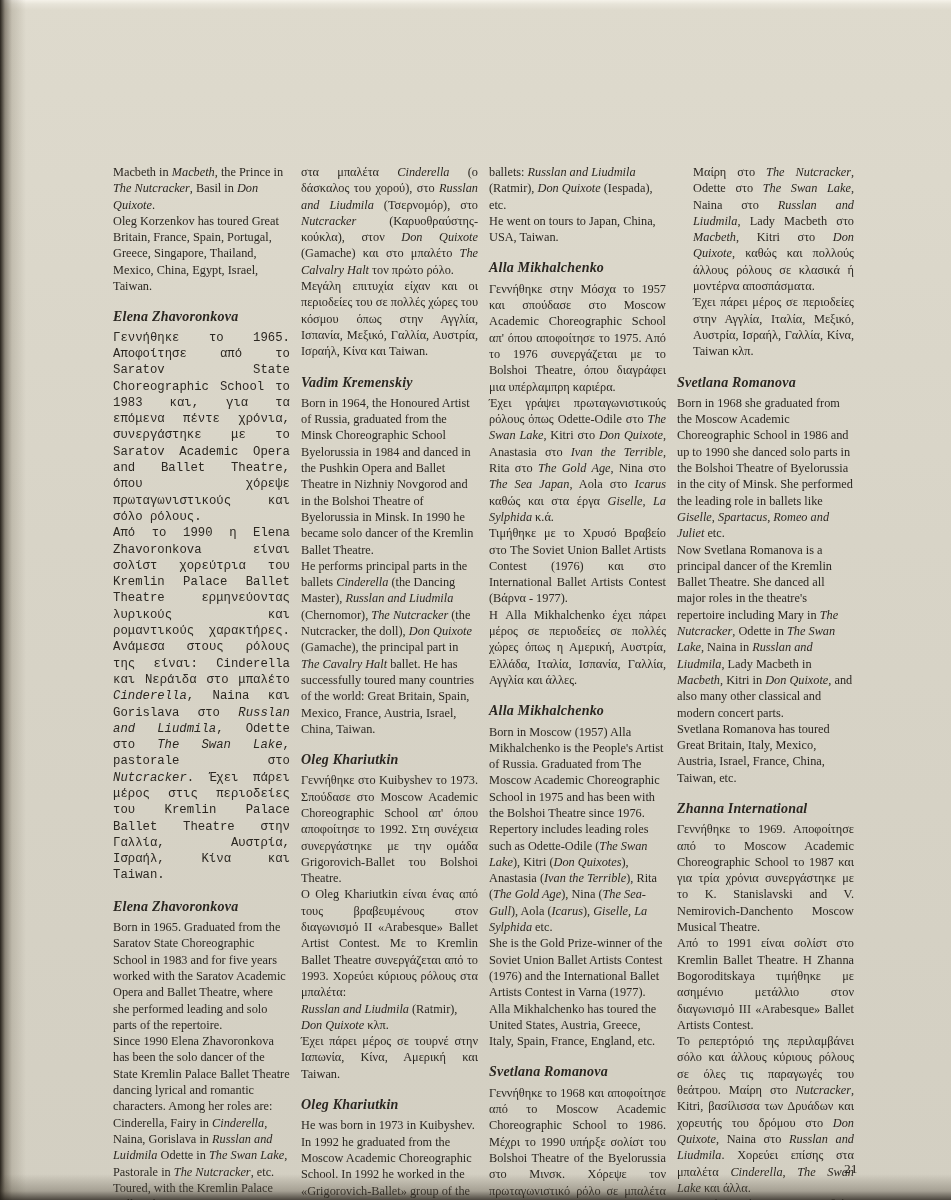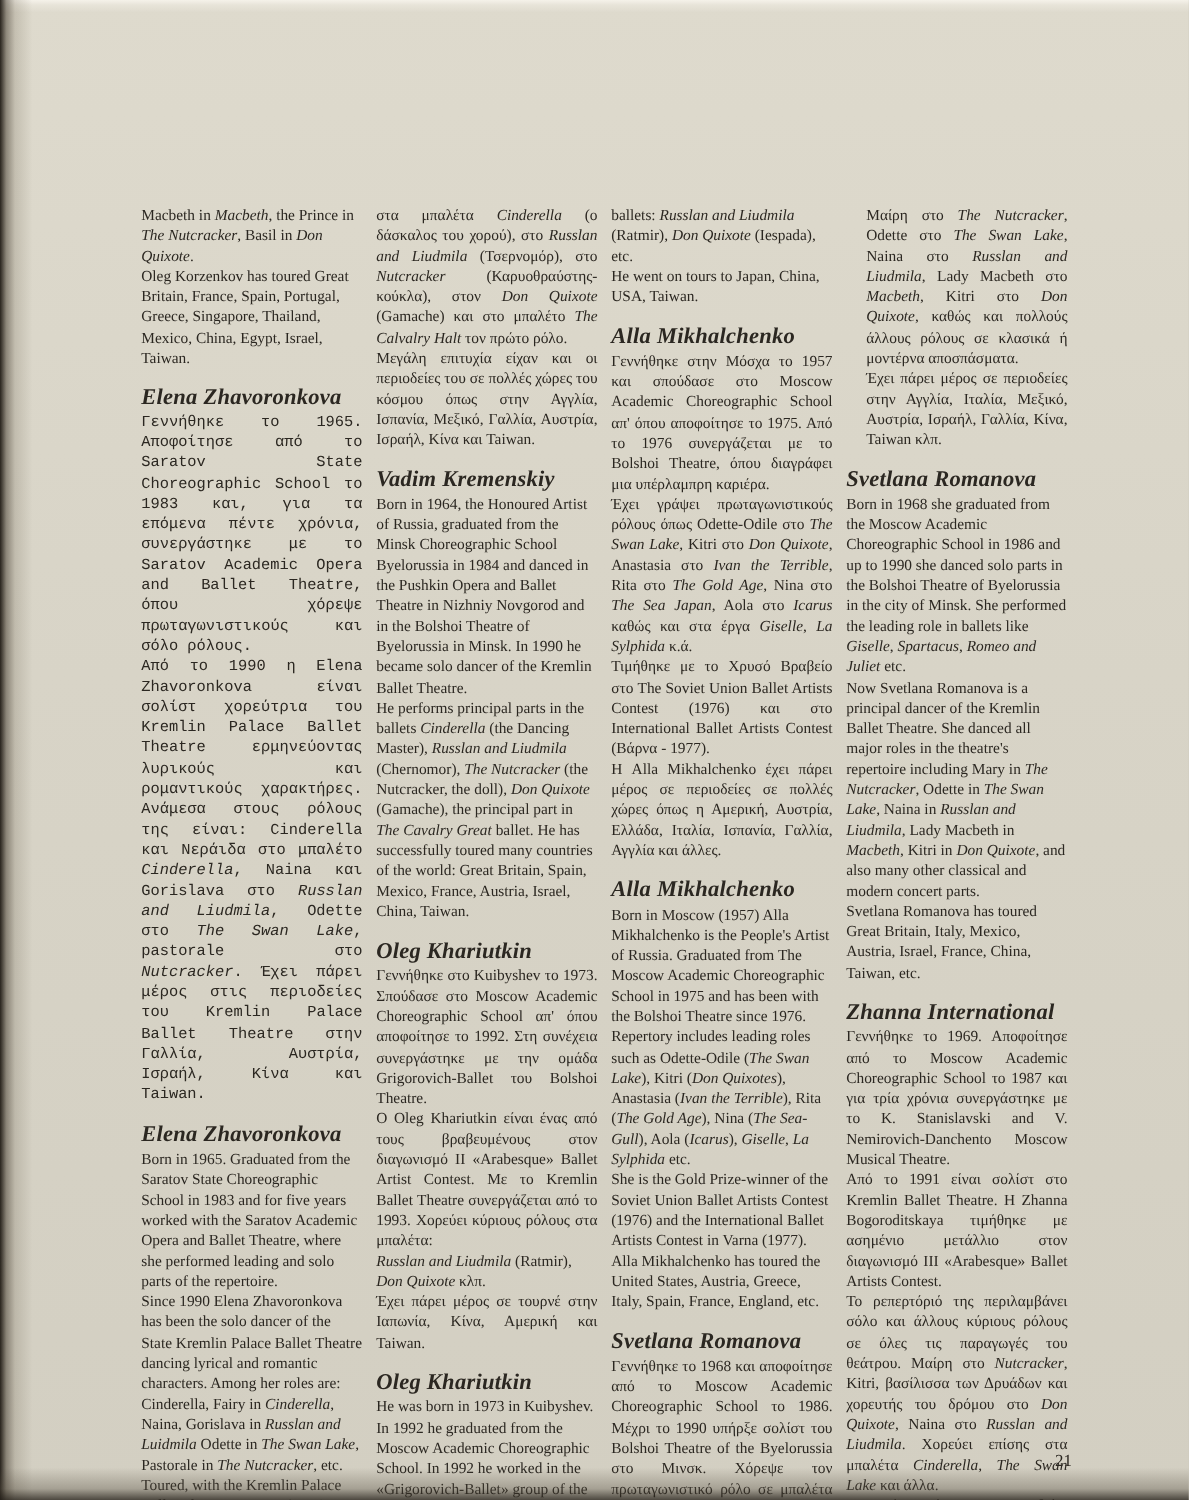--- a/index.html
+++ b/index.html
@@ -16,21 +16,21 @@
     background:linear-gradient(0deg,rgba(38,33,26,0.78) 0px,rgba(80,73,60,0.35) 9px,rgba(80,73,60,0) 26px);}
   .edge-right{position:absolute;right:0;top:0;bottom:0;width:16px;pointer-events:none;
     background:linear-gradient(270deg,rgba(70,64,52,0.38) 0px,rgba(70,64,52,0.10) 8px,rgba(70,64,52,0) 16px);}
 
   .content{position:absolute;left:113px;top:164px;width:741px;
            display:grid;grid-template-columns:repeat(4,1fr);column-gap:11px;}
   .col{min-width:0;}
   .para{margin:0;font-size:12.3px;line-height:16.3px;color:#2b2721;
         white-space:pre-line;text-align:left;}
   .para.justify{text-align:justify;}
-  .heading{margin:15px 0 4px 0;font-size:18px;line-height:16.3px;color:#26221d;
+  .heading{margin:15px 0 4px 0;font-size:14px;line-height:16.3px;color:#26221d;
            font-weight:bold;font-style:italic;letter-spacing:0.2px;}
   .col > :first-child{margin-top:0;}
   .pagenum{position:absolute;left:844px;top:1161px;font-size:13.5px;color:#2b2721;}
 </style>
 </head>
 <body>
 
 <div id="screen">
   <div class="paper" style="background-color: rgb(216, 212, 199);">
     <div class="content" id="columns">
@@ -46,21 +46,21 @@
 Toured, with the Kremlin Palace Ballet Theatre, France, Austria, Israel, China and Taiwan.</p>
           <h3 class="heading" style="color: rgb(43, 39, 33);">Vadim Kremenskiy</h3>
           <p class="para justify" style="color: rgb(43, 39, 33);">Τιμημένος καλλιτέχνης της Ρωσίας, γεννήθηκε το 1964 και, μετά την αποφοίτησή του από το Minsk Choreographic School Byelorussia το 1984, εργάστηκε στο Pushkin Opera and Ballet Theatre στο Nizhniy Novgorod και στο Bolshoi Theatre της Byelorussia στο Minsk. Από το 1990 συνεργάζεται ως σολίστ με το Kremlin Ballet Theatre.
 Χορεύει πρωταγωνιστικούς ρόλους</p>
         </div>
         <div class="col">
           <p class="para justify" style="color: rgb(43, 39, 33);">στα μπαλέτα <i>Cinderella</i> (ο δάσκαλος του χορού), στο <i>Russlan and Liudmila</i> (Τσερνομόρ), στο <i>Nutcracker</i> (Καρυοθραύστης-κούκλα), στον <i>Don Quixote</i> (Gamache) και στο μπαλέτο <i>The Calvalry Halt</i> τον πρώτο ρόλο.
 Μεγάλη επιτυχία είχαν και οι περιοδείες του σε πολλές χώρες του κόσμου όπως στην Αγγλία, Ισπανία, Μεξικό, Γαλλία, Αυστρία, Ισραήλ, Κίνα και Taiwan.</p>
           <h3 class="heading" style="color: rgb(43, 39, 33);">Vadim Kremenskiy</h3>
           <p class="para" style="color: rgb(43, 39, 33);">Born in 1964, the Honoured Artist of Russia, graduated from the Minsk Choreographic School Byelorussia in 1984 and danced in the Pushkin Opera and Ballet Theatre in Nizhniy Novgorod and in the Bolshoi Theatre of Byelorussia in Minsk. In 1990 he became solo dancer of the Kremlin Ballet Theatre.
-He performs principal parts in the ballets <i>Cinderella</i> (the Dancing Master), <i>Russlan and Liudmila</i> (Chernomor), <i>The Nutcracker</i> (the Nutcracker, the doll), <i>Don Quixote</i> (Gamache), the principal part in <i>The Cavalry Great</i> ballet. He has successfully toured many countries of the world: Great Britain, Spain, Mexico, France, Austria, Israel, China, Taiwan.</p>
+He performs principal parts in the ballets <i>Cinderella</i> (the Dancing Master), <i>Russlan and Liudmila</i> (Chernomor), <i>The Nutcracker</i> (the Nutcracker, the doll), <i>Don Quixote</i> (Gamache), the principal part in <i>The Cavalry Halt</i> ballet. He has successfully toured many countries of the world: Great Britain, Spain, Mexico, France, Austria, Israel, China, Taiwan.</p>
           <h3 class="heading" style="color: rgb(43, 39, 33);">Oleg Khariutkin</h3>
           <p class="para justify" style="color: rgb(43, 39, 33);">Γεννήθηκε στο Kuibyshev το 1973. Σπούδασε στο Moscow Academic Choreographic School απ' όπου αποφοίτησε το 1992. Στη συνέχεια συνεργάστηκε με την ομάδα Grigorovich-Ballet του Bolshoi Theatre.
 Ο Oleg Khariutkin είναι ένας από τους βραβευμένους στον διαγωνισμό II «Arabesque» Ballet Artist Contest. Με το Kremlin Ballet Theatre συνεργάζεται από το 1993. Χορεύει κύριους ρόλους στα μπαλέτα:
 <i>Russlan and Liudmila</i> (Ratmir),
 <i>Don Quixote</i> κλπ.
 Έχει πάρει μέρος σε τουρνέ στην Ιαπωνία, Κίνα, Αμερική και Taiwan.</p>
           <h3 class="heading" style="color: rgb(43, 39, 33);">Oleg Khariutkin</h3>
           <p class="para" style="color: rgb(43, 39, 33);">He was born in 1973 in Kuibyshev. In 1992 he graduated from the Moscow Academic Choreographic School. In 1992 he worked in the «Grigorovich-Ballet» group of the Bolshoi Theatre. Oleg Khariutkin was a winner of the II «Arabesque» Ballet Artist Contest. Starting in 1993 he dances in the Kremlin Ballet Theatre. Oleg Khariutkin performs principal parts in</p>
         </div>
         <div class="col">

